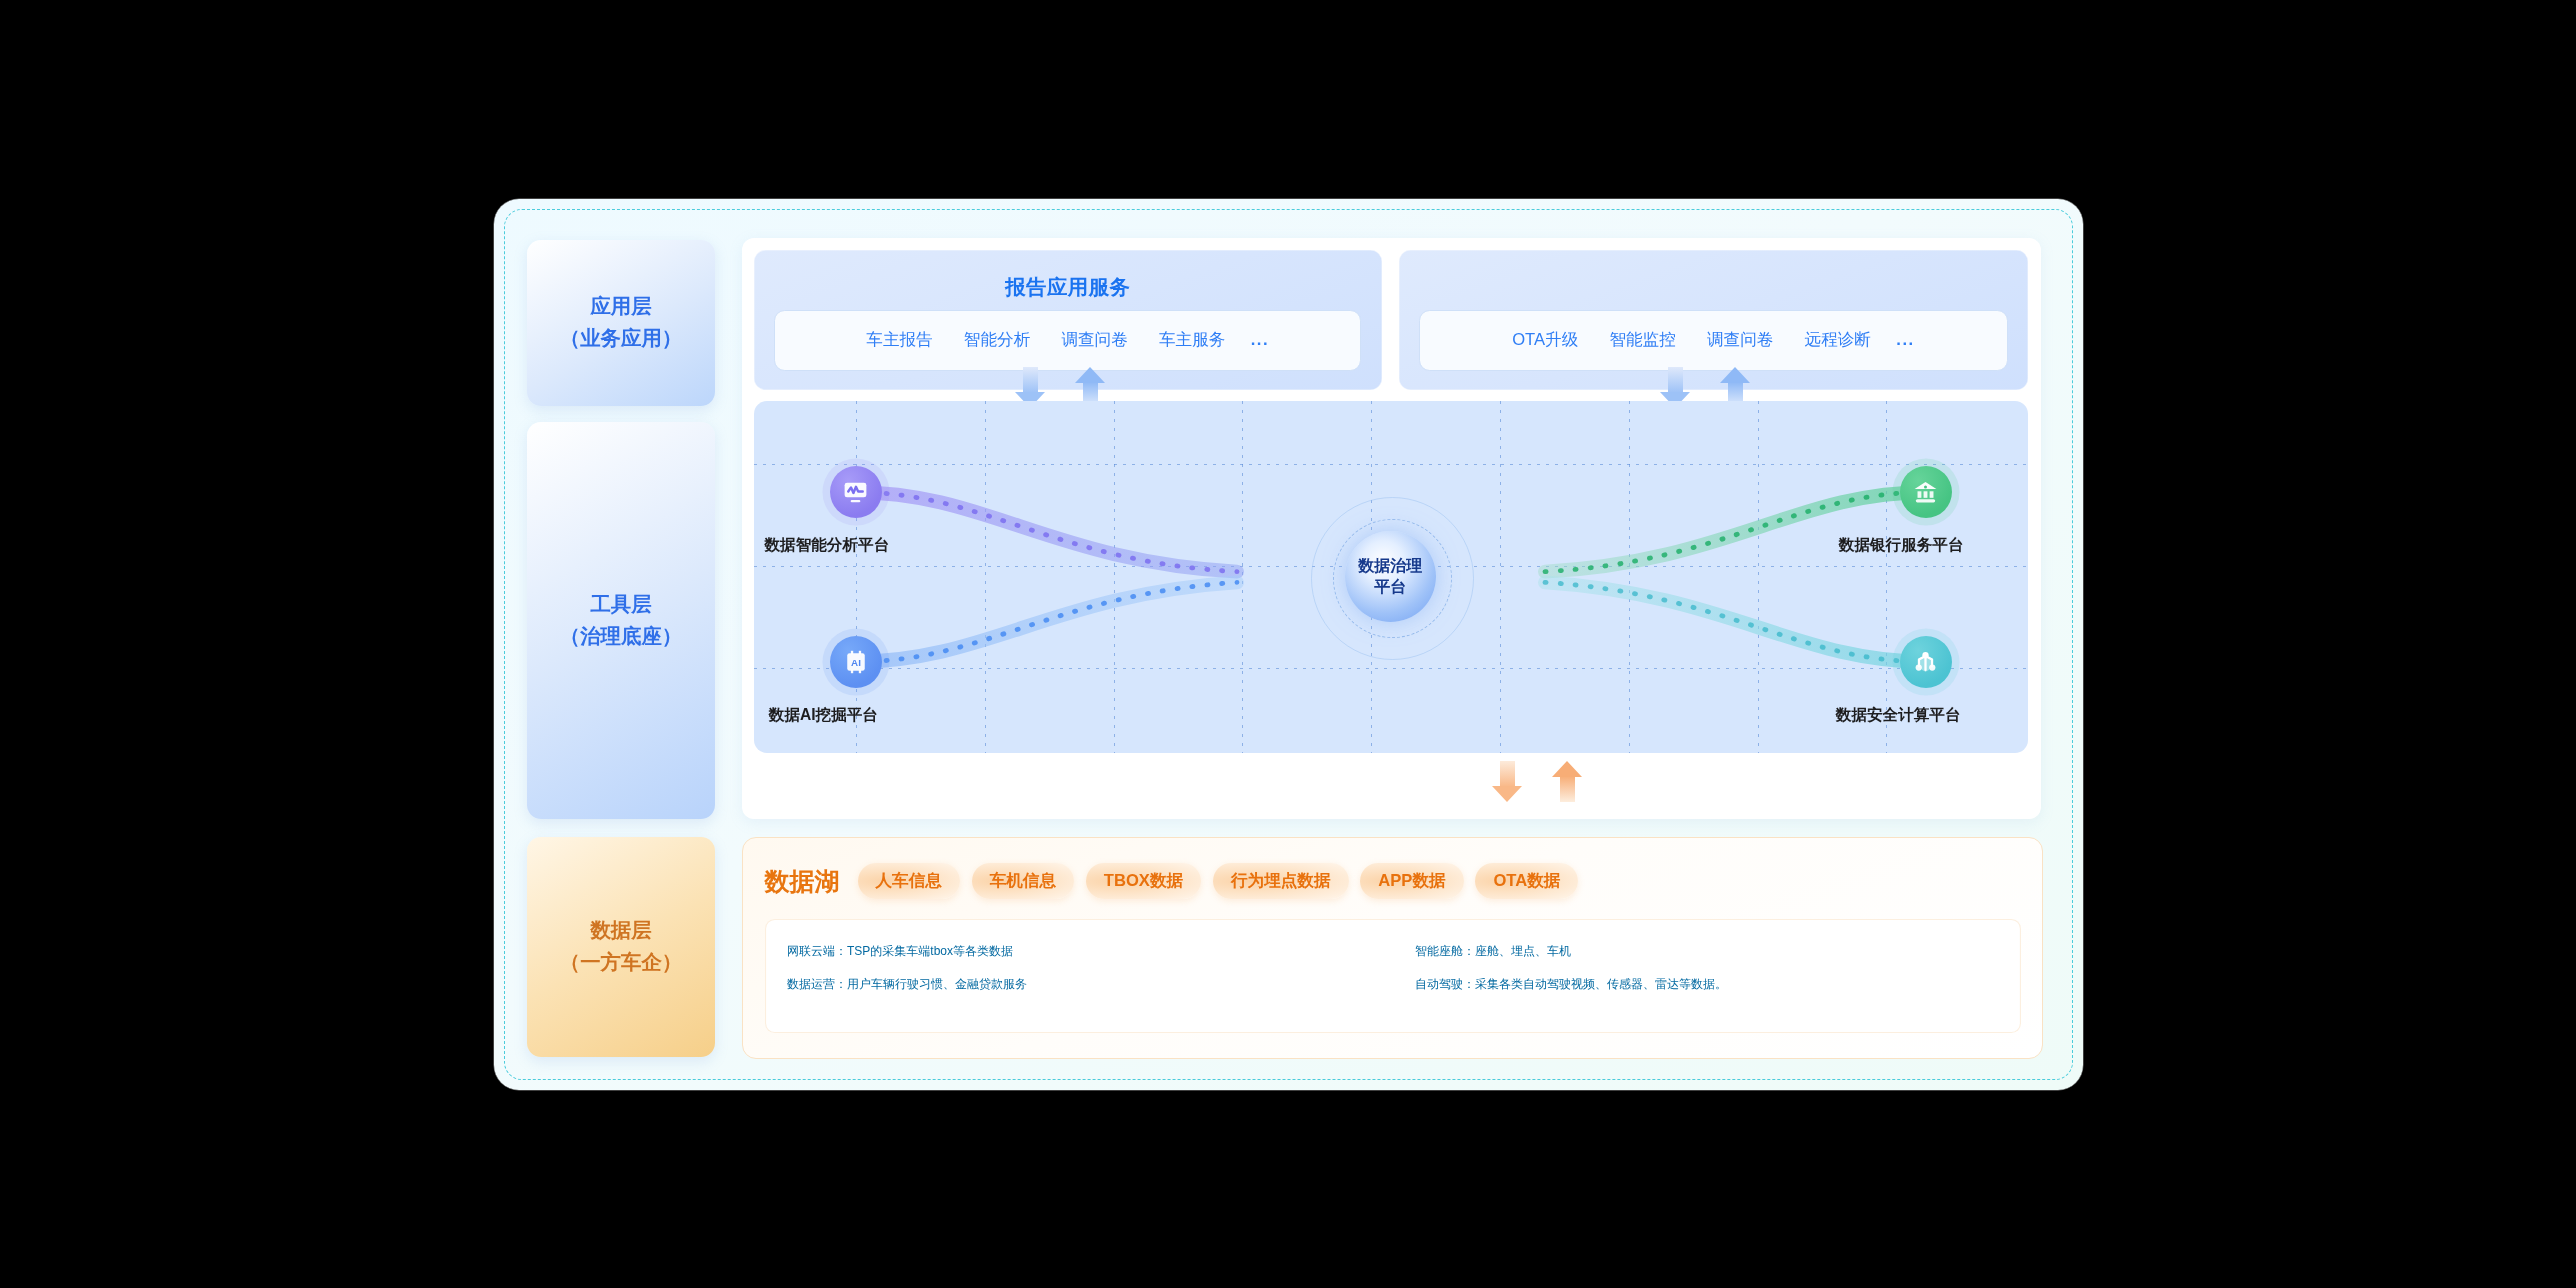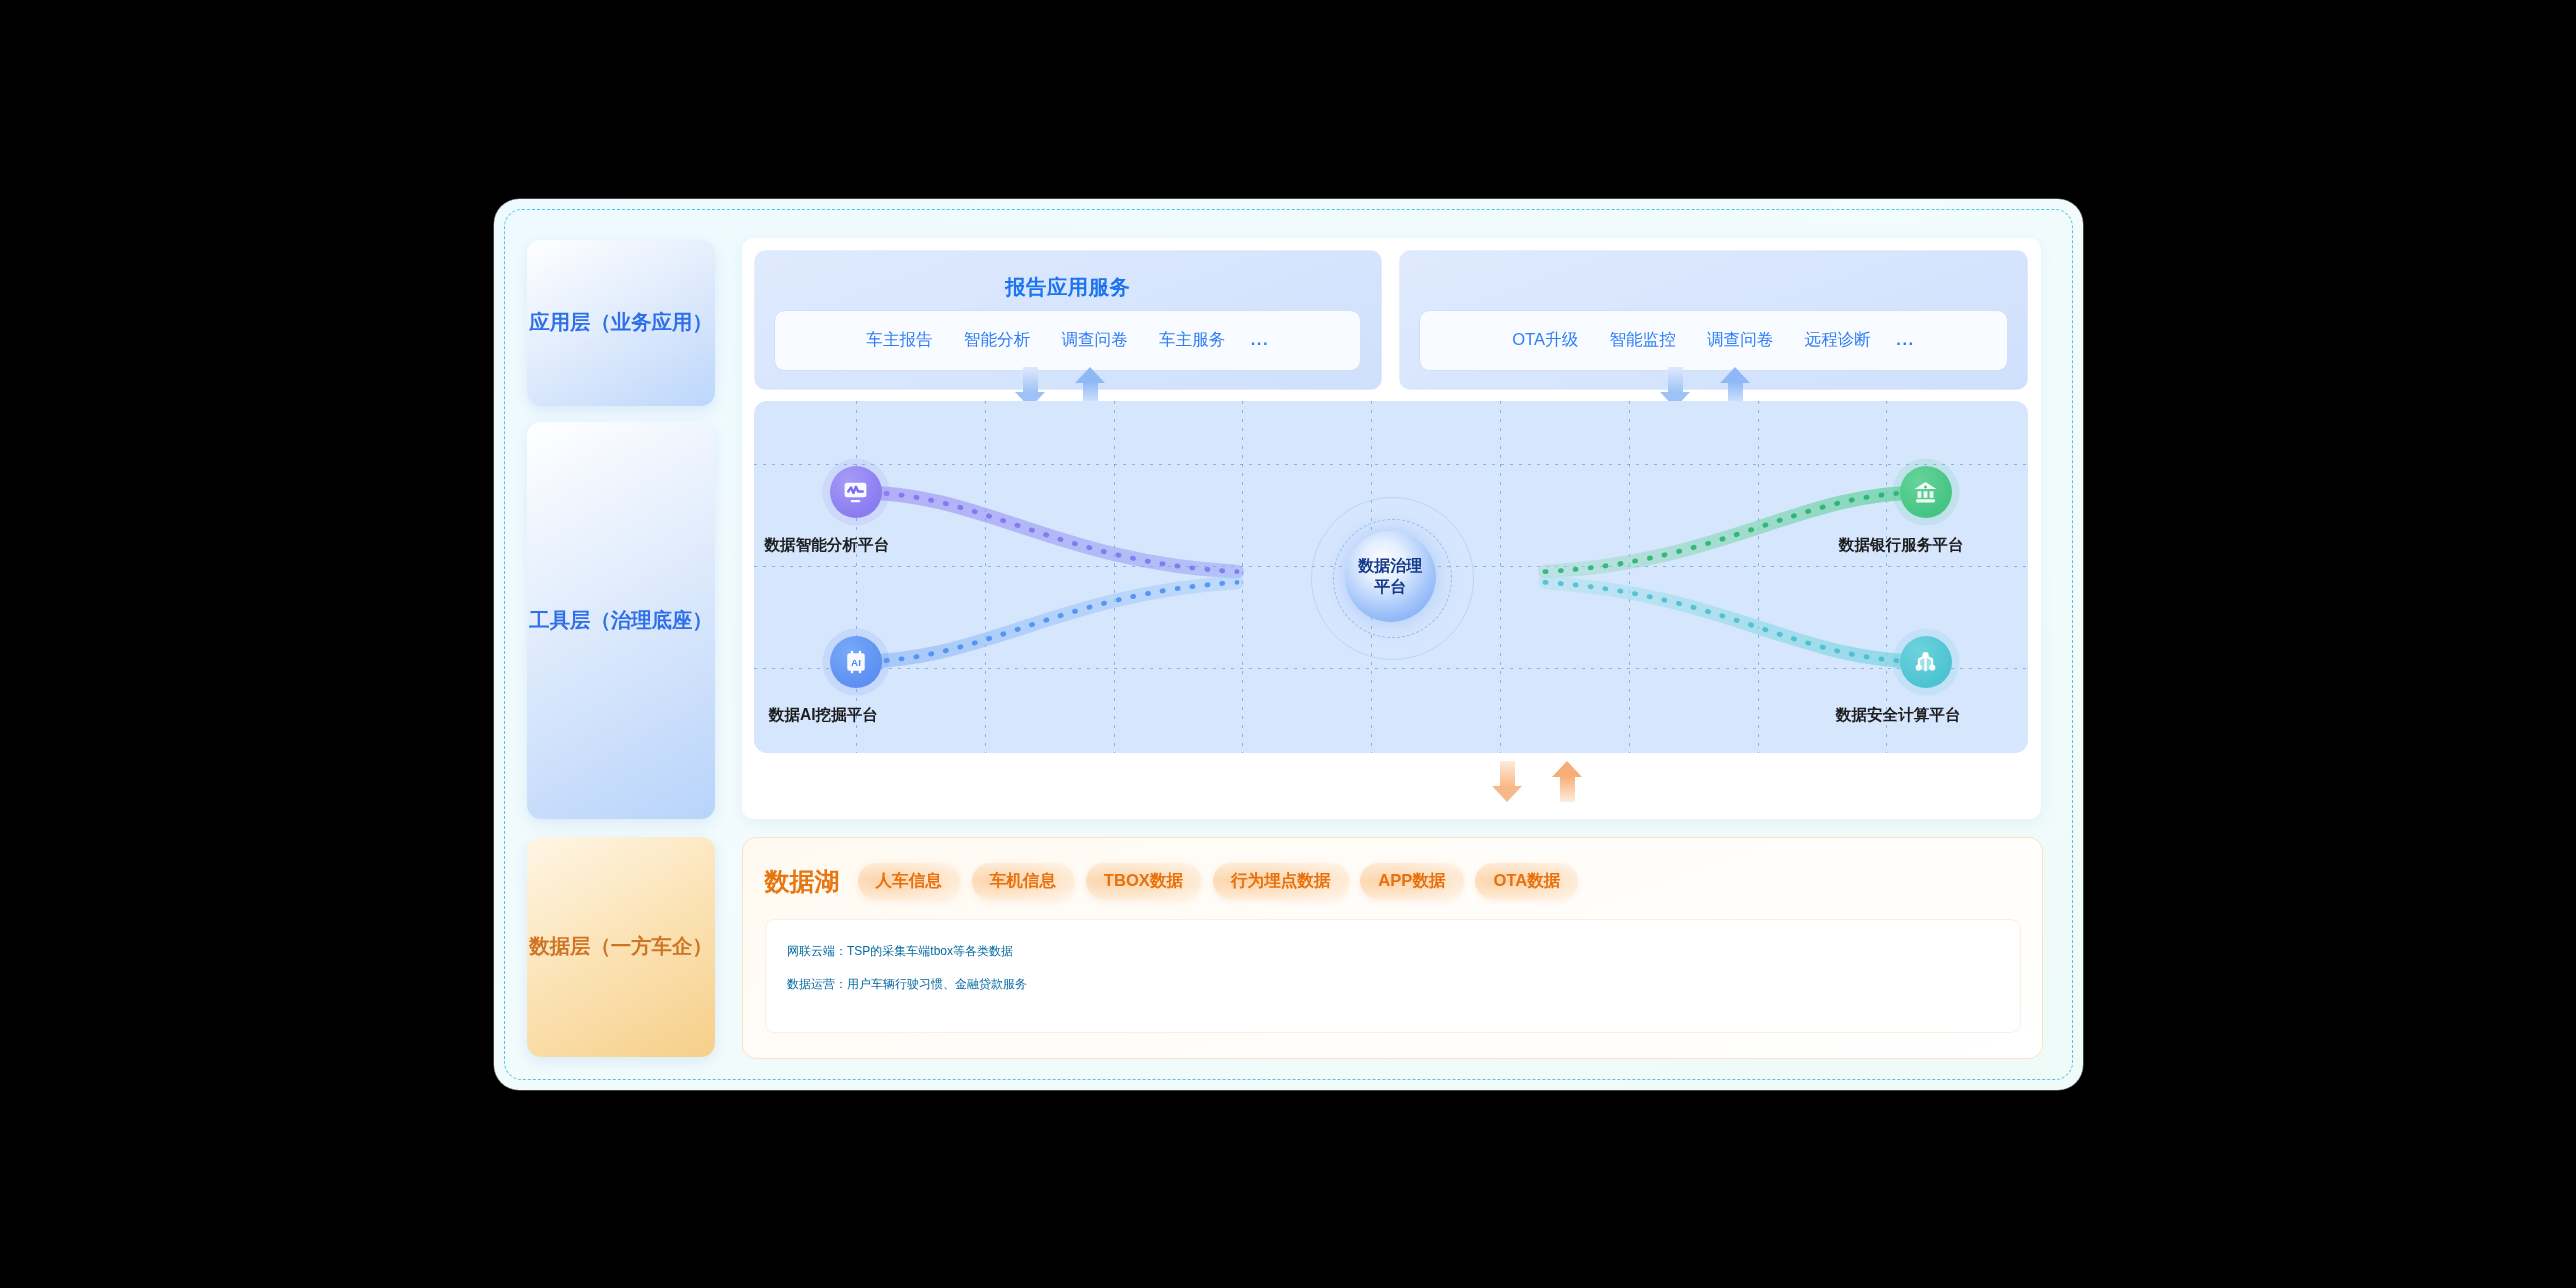--- a/index.html
+++ b/index.html
@@ -10,21 +10,21 @@
   #stage{position:absolute;inset:0;background:#000;}
   #board{position:absolute;left:494px;top:199px;width:1589px;height:891px;
          background:linear-gradient(150deg,#eefaff 0%,#f2fbfd 45%,#effbf8 100%);
          border-radius:25px;
          box-shadow:0 0 0 0.5px rgba(255,255,255,.5);}
   #dashed{position:absolute;left:9.7px;top:9.7px;right:9.7px;bottom:9.7px;
           border:1.6px dashed #2fc4d6;border-radius:18px;opacity:.85;}
 
   
   .rail{position:absolute;left:33px;width:188px;border-radius:14px;
-        display:flex;flex-direction:row;align-items:center;justify-content:center;
+        display:flex;flex-direction:column;align-items:center;justify-content:center;
         text-align:center;line-height:1.55;font-size:20.4px;font-weight:700;
         box-shadow:0 4.3px 14px rgba(120,160,220,.18);}
   .rail span{display:block;}
   #rail-app{top:41px;height:166px;color:#2f6fe8;
       background:linear-gradient(150deg,#ffffff 0%,#dce9fc 55%,#bcd6fb 100%);}
   #rail-tool{top:223px;height:397px;color:#2f6fe8;
       background:linear-gradient(150deg,#ffffff 0%,#dce9fc 50%,#b8d3fb 100%);}
   #rail-data{top:638px;height:220px;color:#cf7422;
       background:linear-gradient(150deg,#fff6e6 0%,#fbe2b4 50%,#f6cf89 100%);}
 
@@ -291,18 +291,22 @@
         <div class="tag">TBOX数据</div>
         <div class="tag">行为埋点数据</div>
         <div class="tag">APP数据</div>
         <div class="tag">OTA数据</div>
       </div>
       <div id="lake-body">
         <div class="lcol">
           <div class="lline">网联云端：TSP的采集车端tbox等各类数据</div>
           <div class="lline">数据运营：用户车辆行驶习惯、金融贷款服务</div>
         </div>
+        <div class="lcol">
+          <div class="lline">智能座舱：座舱、埋点、车机</div>
+          <div class="lline">自动驾驶：采集各类自动驾驶视频、传感器、雷达等数据。</div>
+        </div>
       </div>
     </div>
 
   </div>
 </div>
 
 
 </body></html>

